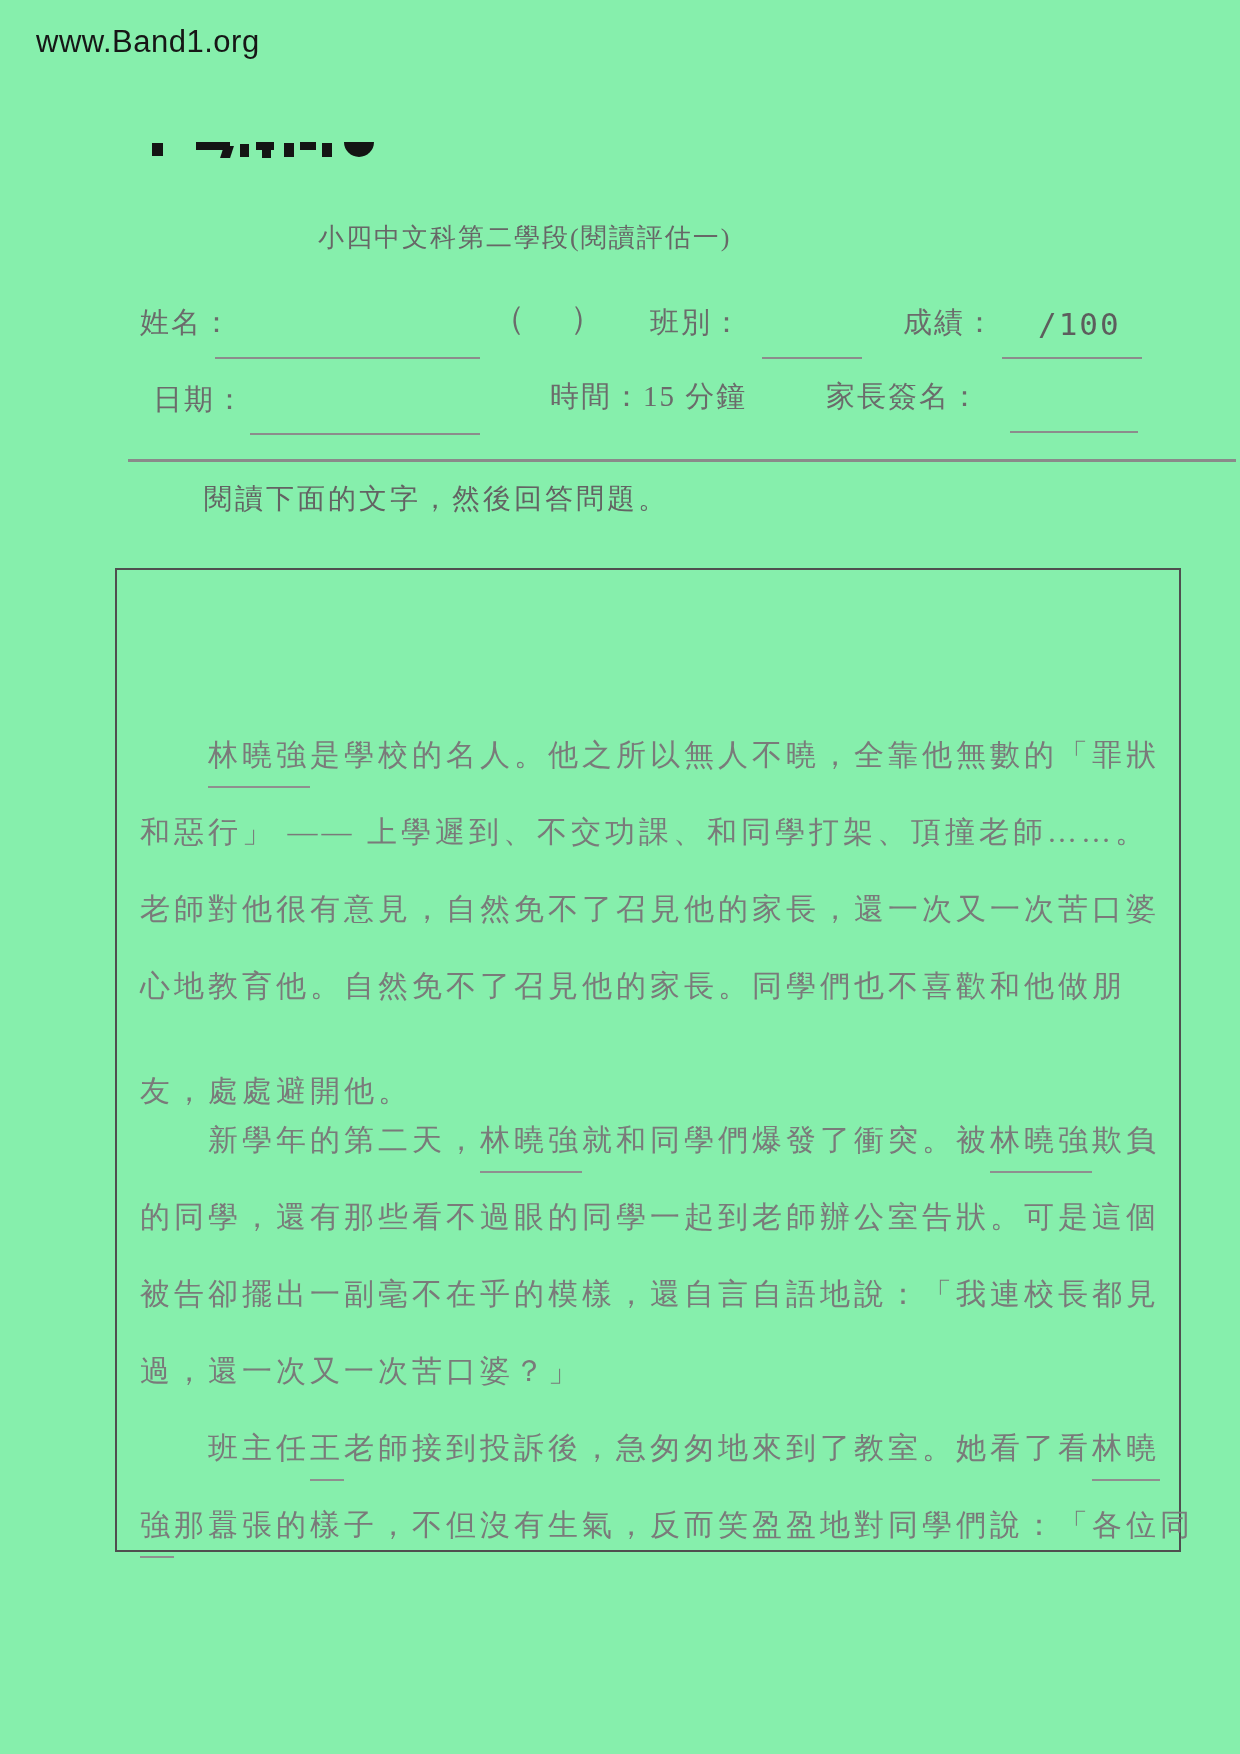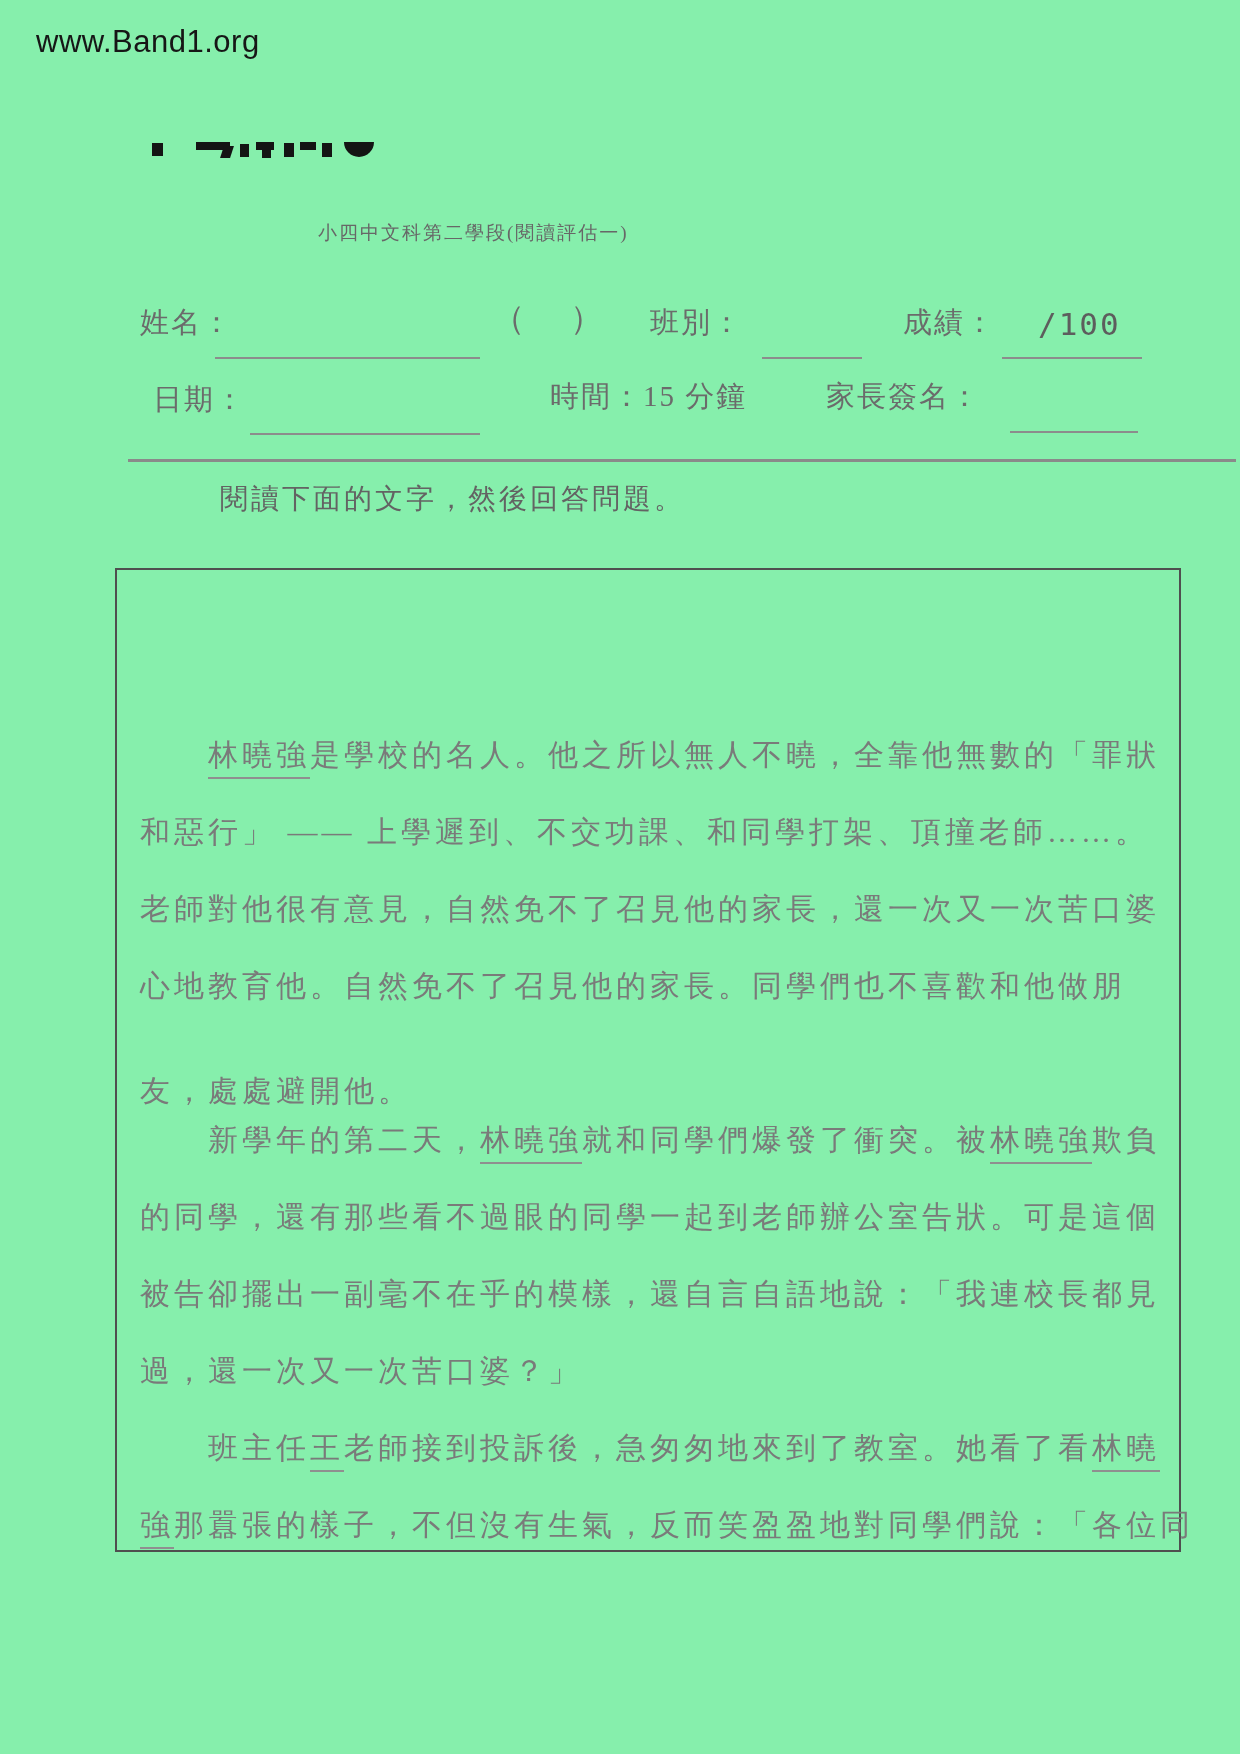--- a/index.html
+++ b/index.html
@@ -17,58 +17,58 @@
   .watermark{
     left:36px;top:24px;
     font-family:"Liberation Sans", sans-serif;
     font-size:31px;color:#161616;letter-spacing:0.5px;
   }
   
   .frag{position:absolute;background:#141414;}
   
   .paper-title{
     left:318px;top:220px;
-    font-size:19px;letter-spacing:2px;color:#676767;
+    font-size:26px;letter-spacing:2px;color:#676767;
     white-space:nowrap;
   }
   
   .flabel{font-size:29px;letter-spacing:2px;color:#6b6b6b;white-space:nowrap;}
   .fill{border-bottom:2px solid #8c8c8c;height:1px;}
   .paren{font-size:33px;color:#6b6b6b;letter-spacing:6px;}
   .score-val{
     font-family:"DejaVu Sans Mono", monospace;
     font-size:31px;color:#5d5d5d;letter-spacing:2px;
   }
   .divider{
     left:128px;top:459px;width:1108px;height:3px;
     background:#8a8a8a;
   }
   .instruction{
     left:204px;top:480px;
-    font-size:28px;letter-spacing:3px;color:#636363;white-space:nowrap;margin-left:16px;
+    font-size:28px;letter-spacing:3px;color:#636363;white-space:nowrap;
   }
   
   .pbox{
     left:115px;top:568px;width:1062px;height:980px;
     border:2px solid #4f4f4f;
   }
   .ptitle{
     left:115px;top:598px;width:1062px;
     text-align:center;
     font-size:31px;letter-spacing:6px;color:#6f6f6f;
   }
   .pline{
     position:absolute;
     left:140px;width:960px;
     font-size:30px;letter-spacing:4px;color:#7a7a7a;
     white-space:nowrap;
   }
   .uline{
     border-bottom:2px solid #8f8f8f;
-    padding-bottom:6px;
+    padding-bottom:15px;
   }
 </style>
 </head>
 <body>
 
 <div id="page">
 
   <div class="abs watermark">www.Band1.org</div>
 
   <div>

